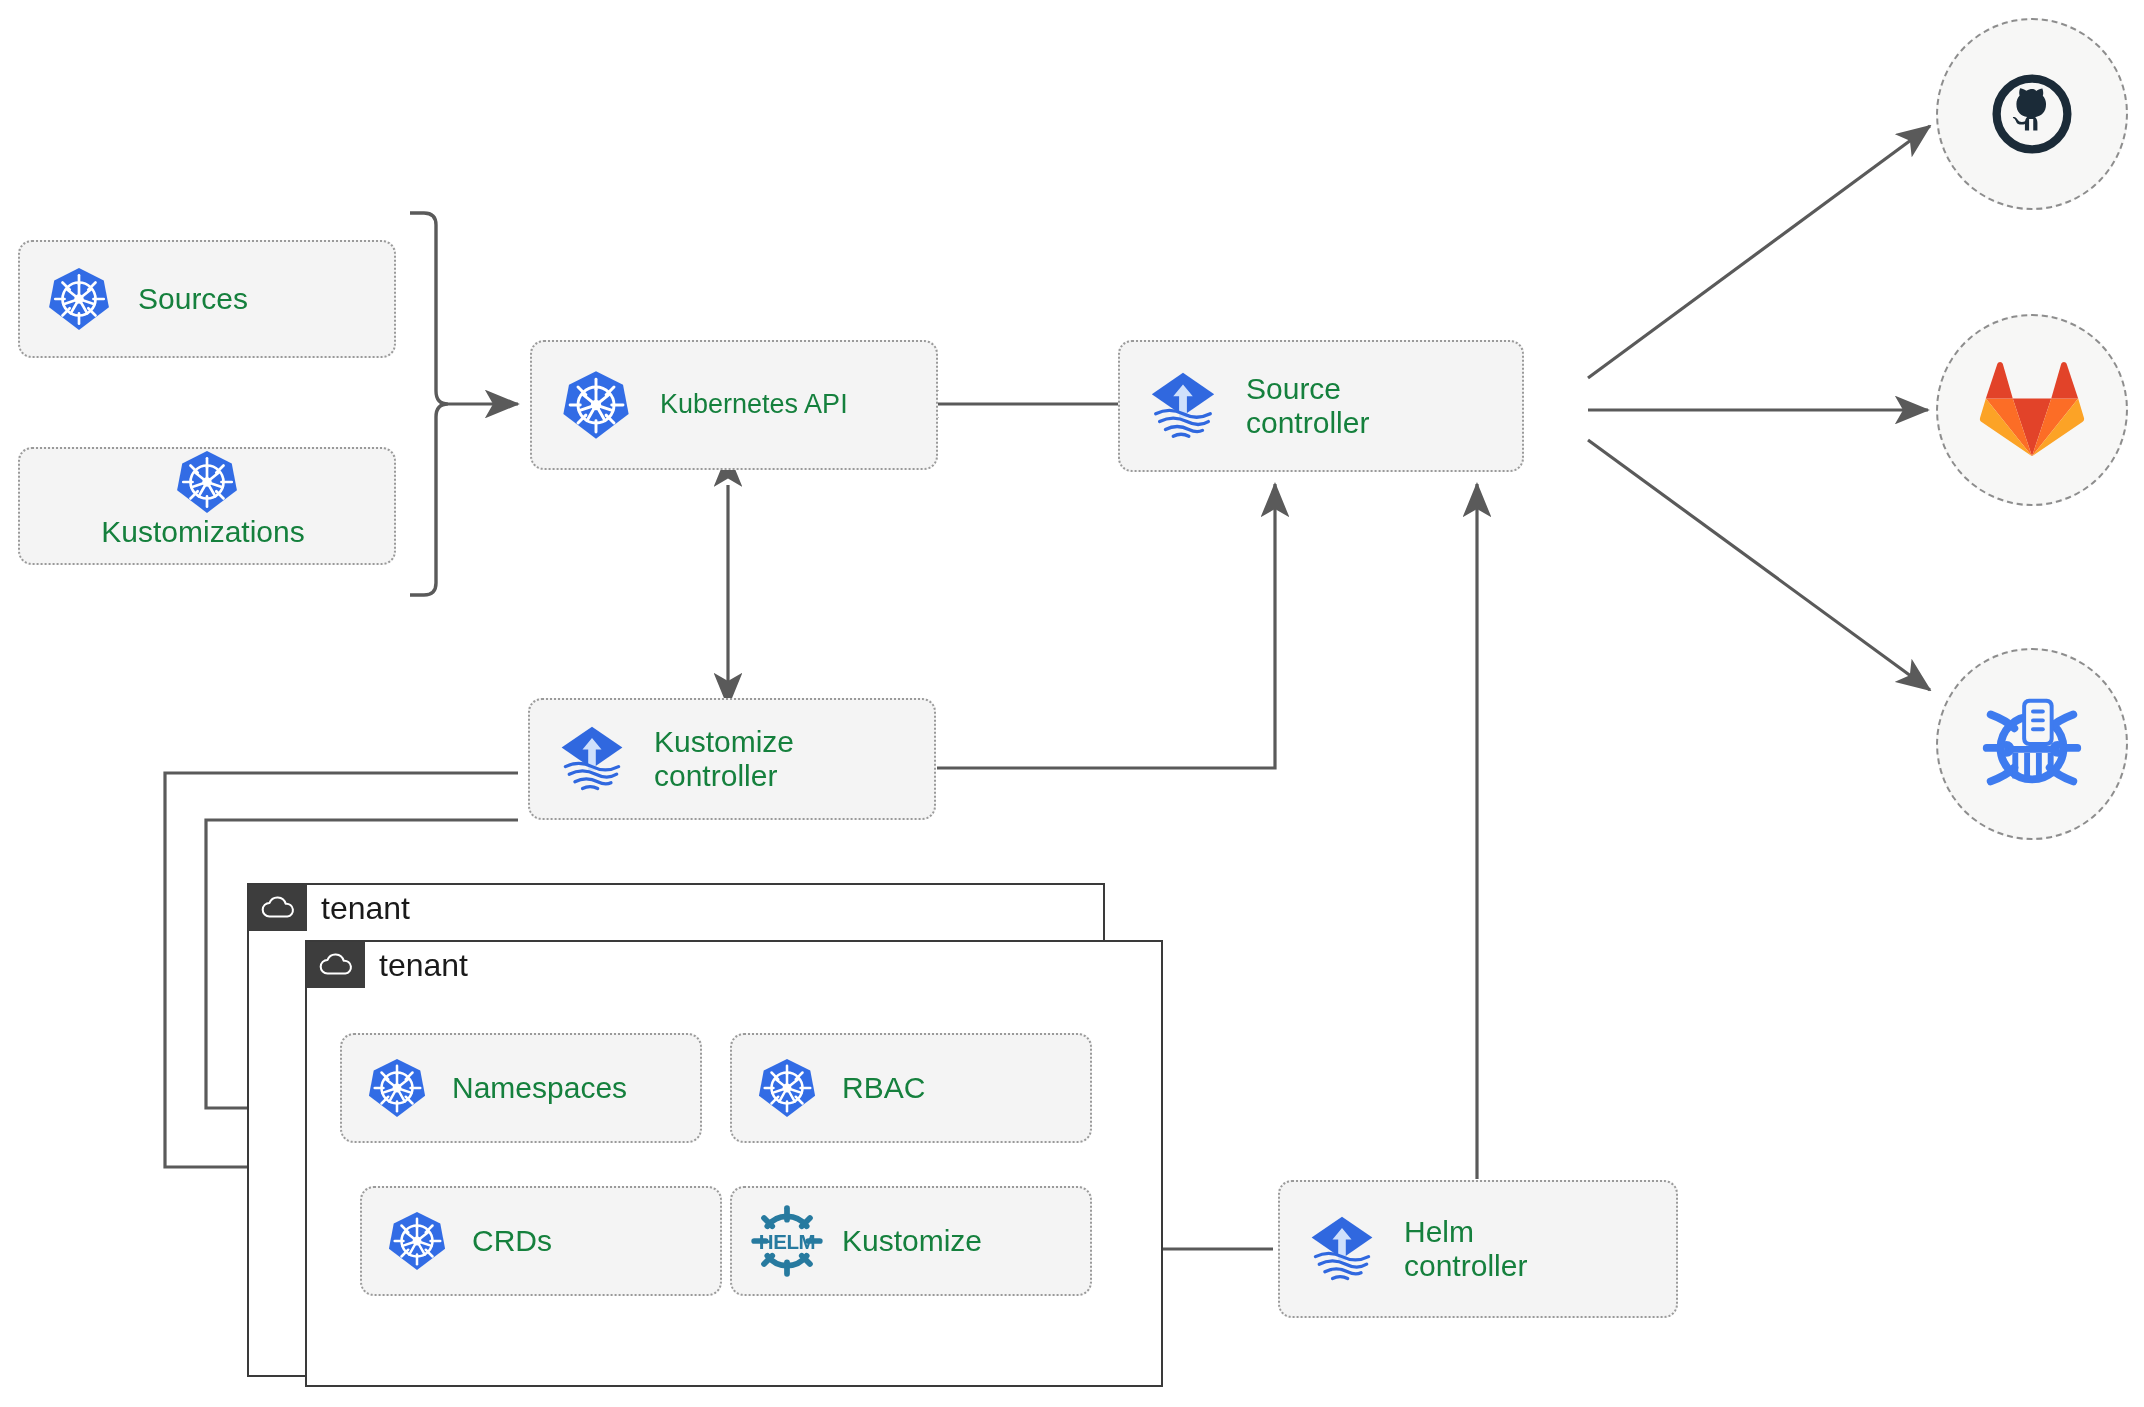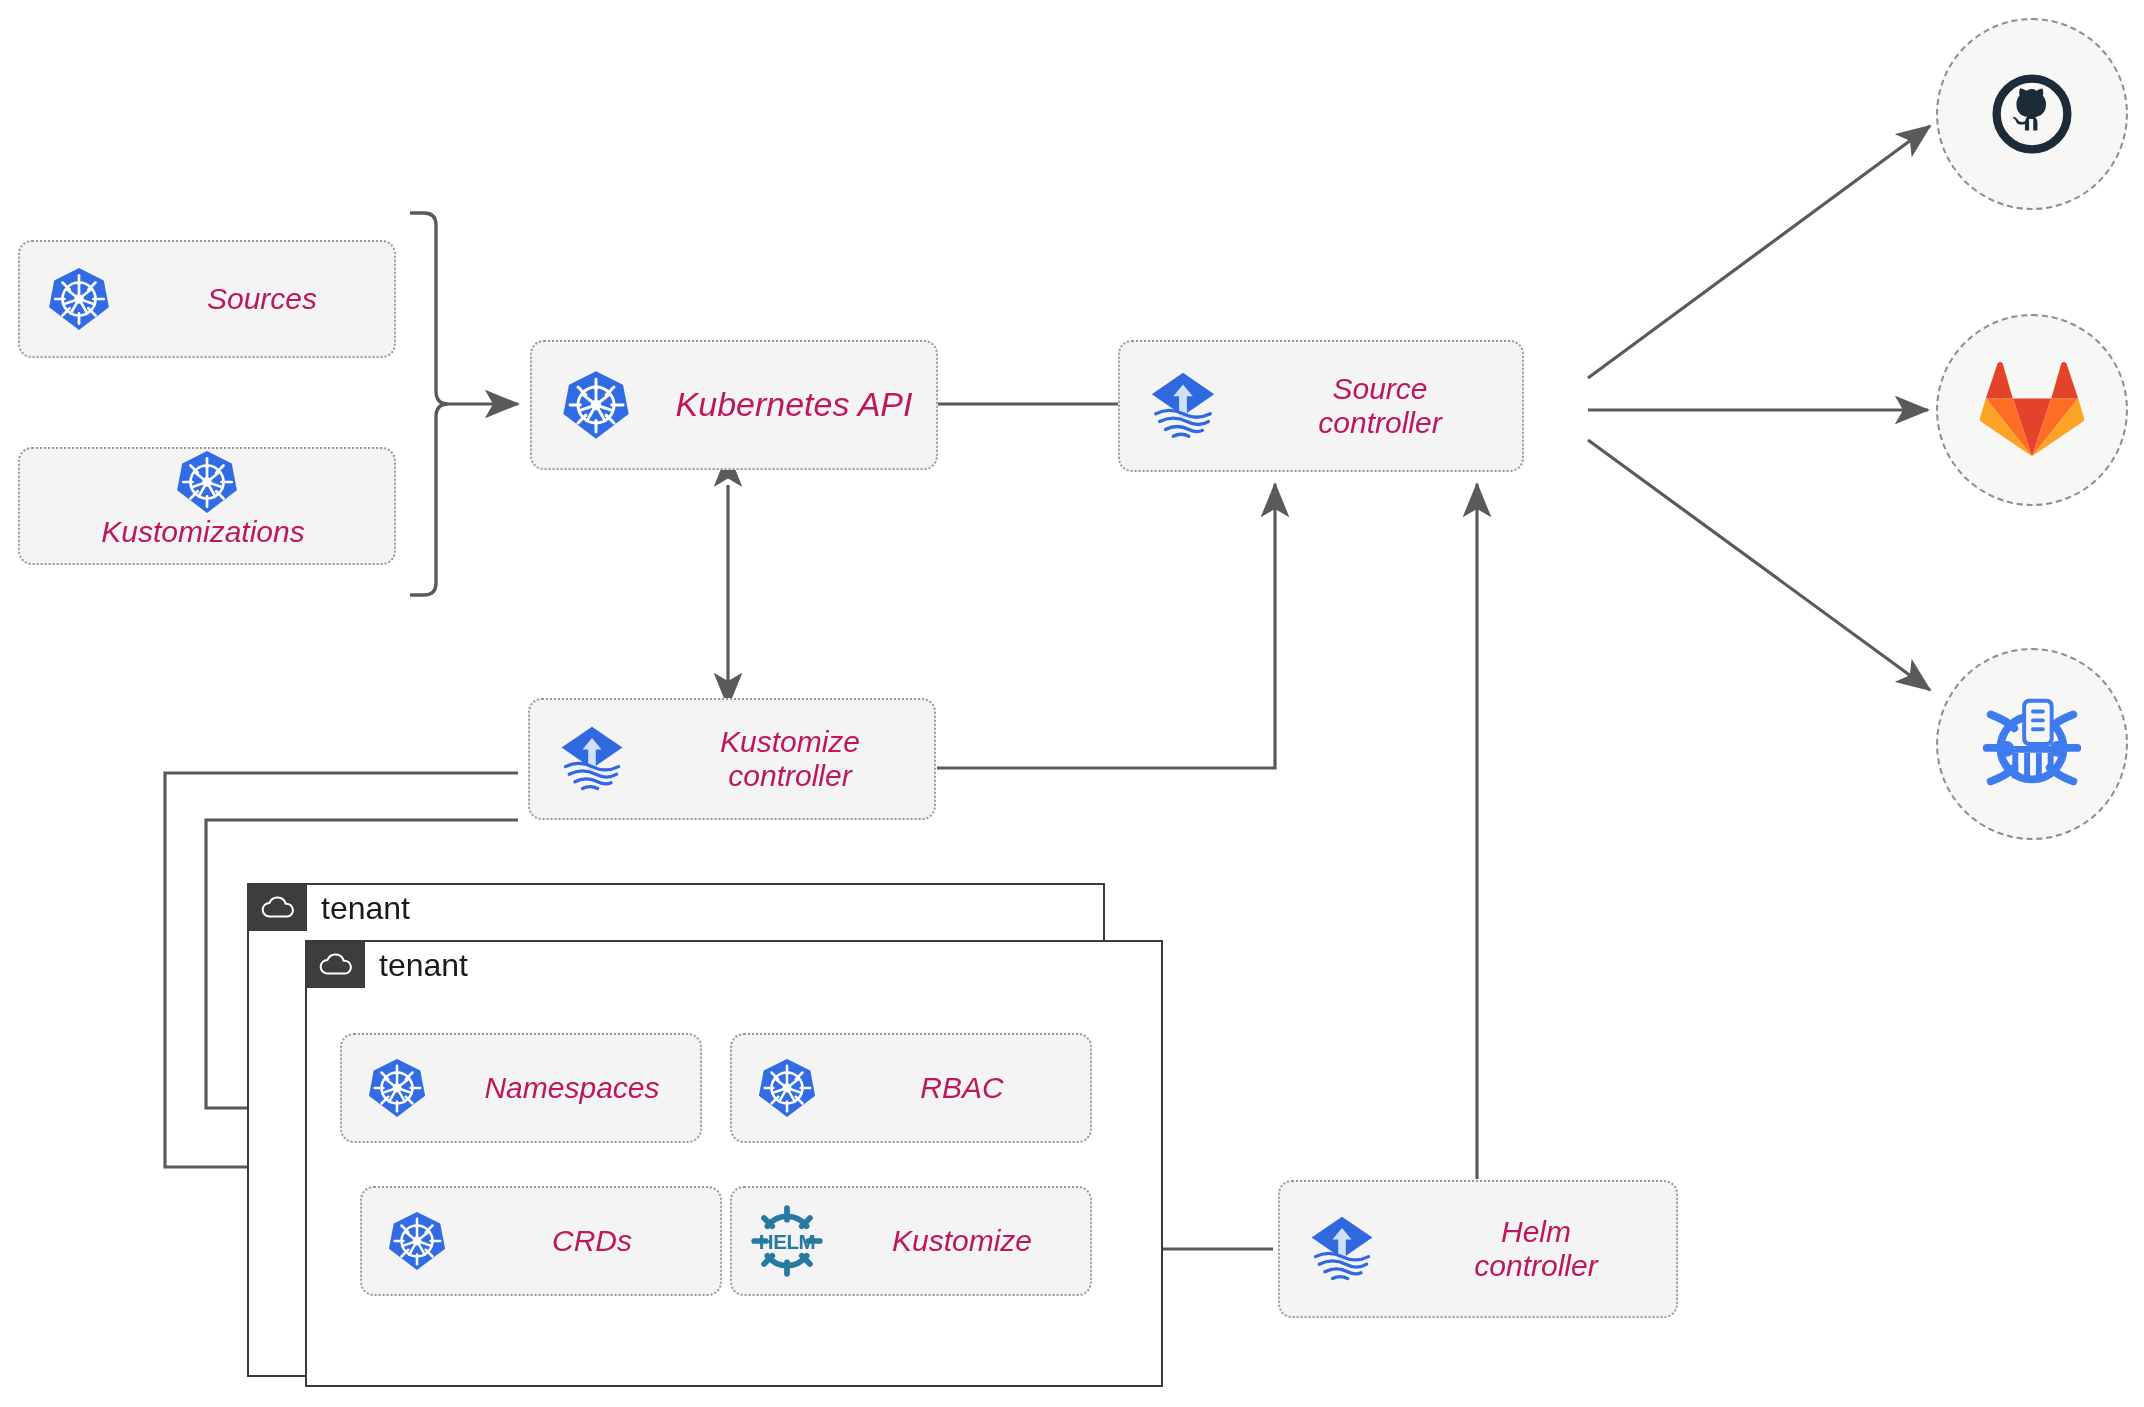--- a/index.html
+++ b/index.html
@@ -24,27 +24,26 @@
     display: flex;
     align-items: center;
     overflow: hidden;
   }
   .node .ic {
     flex: 0 0 auto;
     display: flex; align-items: center; justify-content: center;
   }
   .node .lbl {
     flex: 1 1 auto;
-    text-align: center;
-    color: #be185d;
+    text-align: left;
+    color: #15803d;
     font-size: 30px;
     line-height: 1.15;
     white-space: pre-line;
     padding-right: 8px;
-    font-style: italic;
   }
 
   
   .tenant {
     position: absolute;
     background: #ffffff;
     border: 2.6px solid #3a3a3a;
   }
   .tenant-bar {
     position: absolute;
@@ -192,21 +191,21 @@
             <line x1="32" y1="32" x2="32" y2="18"></line>
               <line x1="32" y1="32" x2="43.8" y2="22.6"></line>
             <line x1="32" y1="32" x2="47" y2="37"></line>
               <line x1="32" y1="32" x2="40" y2="46"></line>
             <line x1="32" y1="32" x2="24" y2="46"></line>
               <line x1="32" y1="32" x2="17" y2="37"></line>
             <line x1="32" y1="32" x2="20.2" y2="22.6"></line>
           </g>
         </svg>
       </span>
-      <span class="lbl" style="font-size:34px;">Kubernetes API</span>
+      <span class="lbl" style="font-size:27px;">Kubernetes API</span>
     </div>
 
     <div class="node" style="left:1118px; top:340px; width:406px; height:132px;">
       <span class="ic" style="width:126px;">
         <svg width="78" height="78" viewBox="0 0 80 80" aria-hidden="true">
           <polygon points="40,6 72,28 40,50 8,28" fill="#3068DF"></polygon>
           <path d="M40,18 L50,30 L44,30 L44,52 L36,52 L36,30 L30,30 Z" fill="#cfe0fb"></path>
           <g stroke="#3068DF" stroke-width="3.4" fill="none" stroke-linecap="round">
             <path d="M12,48 Q26,41 40,48 Q54,55 68,48"></path>
             <path d="M16,56 Q30,49 44,56 Q56,62 66,56"></path>

